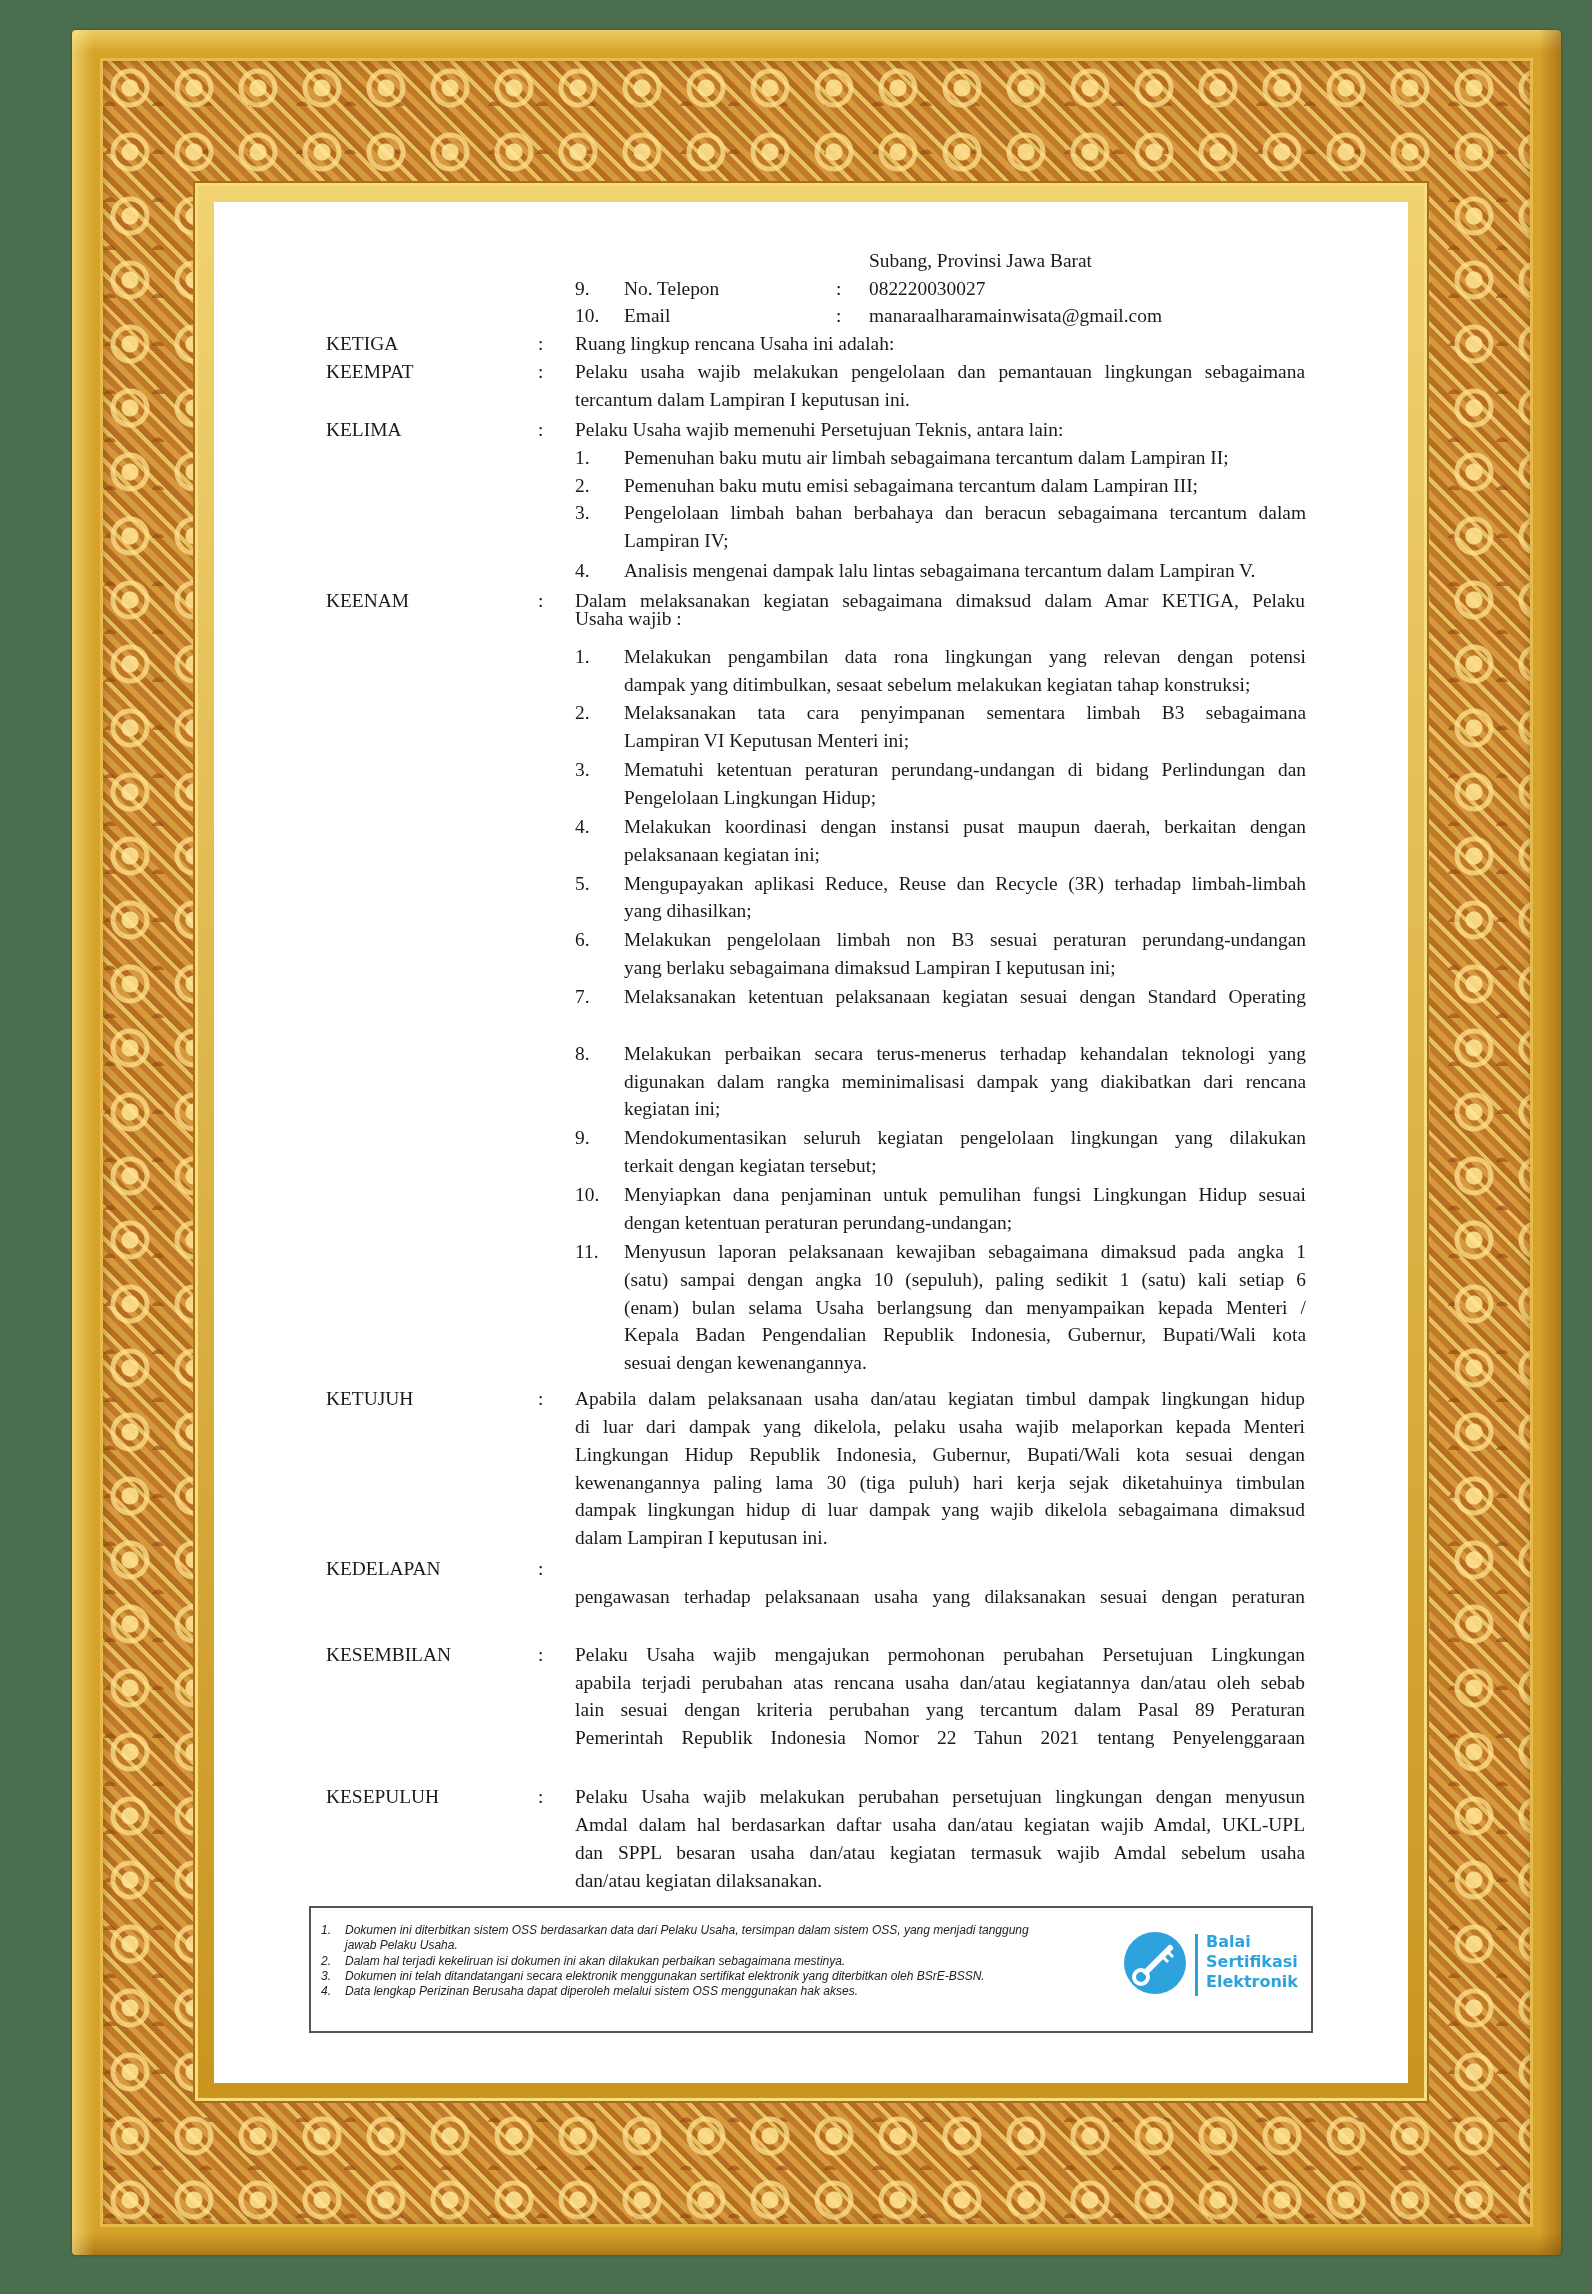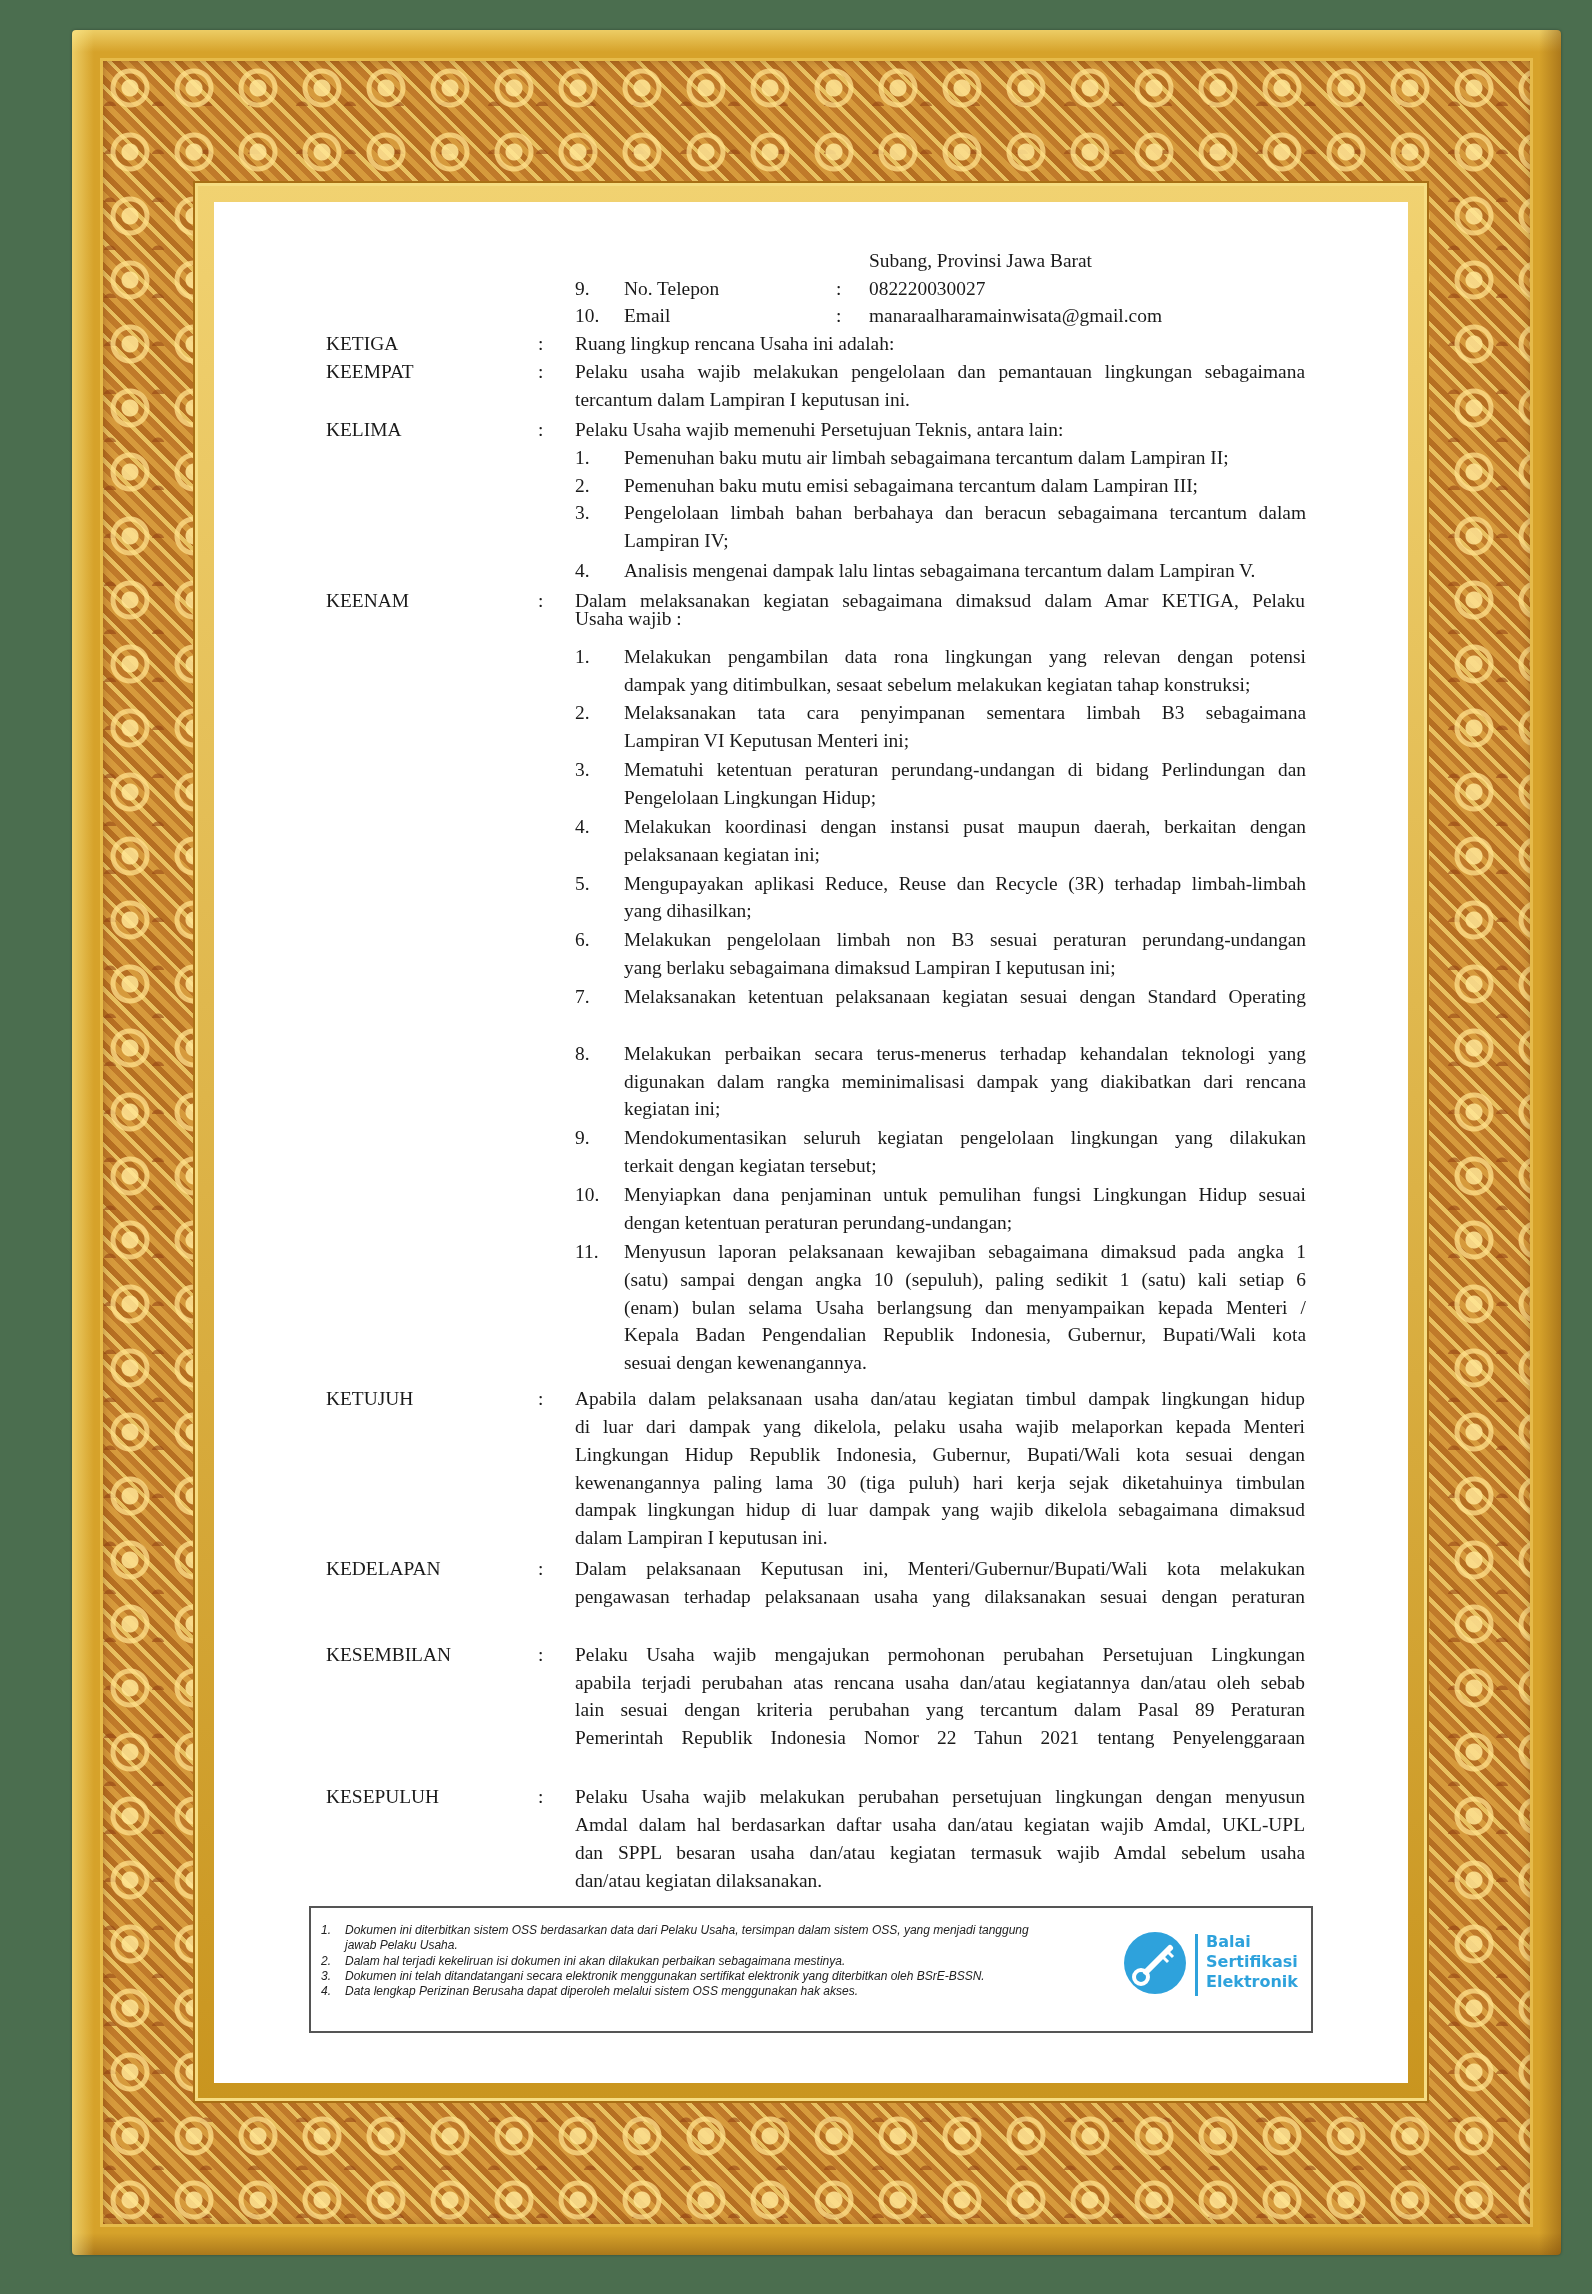--- a/index.html
+++ b/index.html
@@ -162,21 +162,20 @@
   <div class="line colon" style="top:1385px">:</div>
   <div class="line c just" style="top:1385px">Apabila dalam pelaksanaan usaha dan/atau kegiatan timbul dampak lingkungan hidup</div>
   <div class="line c just" style="top:1413px">di luar dari dampak yang dikelola, pelaku usaha wajib melaporkan kepada Menteri</div>
   <div class="line c just" style="top:1441px">Lingkungan Hidup Republik Indonesia, Gubernur, Bupati/Wali kota sesuai dengan</div>
   <div class="line c just" style="top:1469px">kewenangannya paling lama 30 (tiga puluh) hari kerja sejak diketahuinya timbulan</div>
   <div class="line c just" style="top:1496px">dampak lingkungan hidup di luar dampak yang wajib dikelola sebagaimana dimaksud</div>
   <div class="line c" style="top:1524px">dalam Lampiran I keputusan ini.</div>
 
   <div class="line lbl" style="top:1555px">KEDELAPAN</div>
   <div class="line colon" style="top:1555px">:</div>
-  <div class="line c just" style="top:1555px">Dalam pelaksanaan Keputusan ini, Menteri/Gubernur/Bupati/Wali kota melakukan</div>
   <div class="line c just" style="top:1583px">pengawasan terhadap pelaksanaan usaha yang dilaksanakan sesuai dengan peraturan</div>
 
   <div class="line lbl" style="top:1641px">KESEMBILAN</div>
   <div class="line colon" style="top:1641px">:</div>
   <div class="line c just" style="top:1641px">Pelaku Usaha wajib mengajukan permohonan perubahan Persetujuan Lingkungan</div>
   <div class="line c just" style="top:1669px">apabila terjadi perubahan atas rencana usaha dan/atau kegiatannya dan/atau oleh sebab</div>
   <div class="line c just" style="top:1696px">lain sesuai dengan kriteria perubahan yang tercantum dalam Pasal 89 Peraturan</div>
   <div class="line c just" style="top:1724px">Pemerintah Republik Indonesia Nomor 22 Tahun 2021 tentang Penyelenggaraan</div>
 
   <div class="line lbl" style="top:1783px">KESEPULUH</div>

